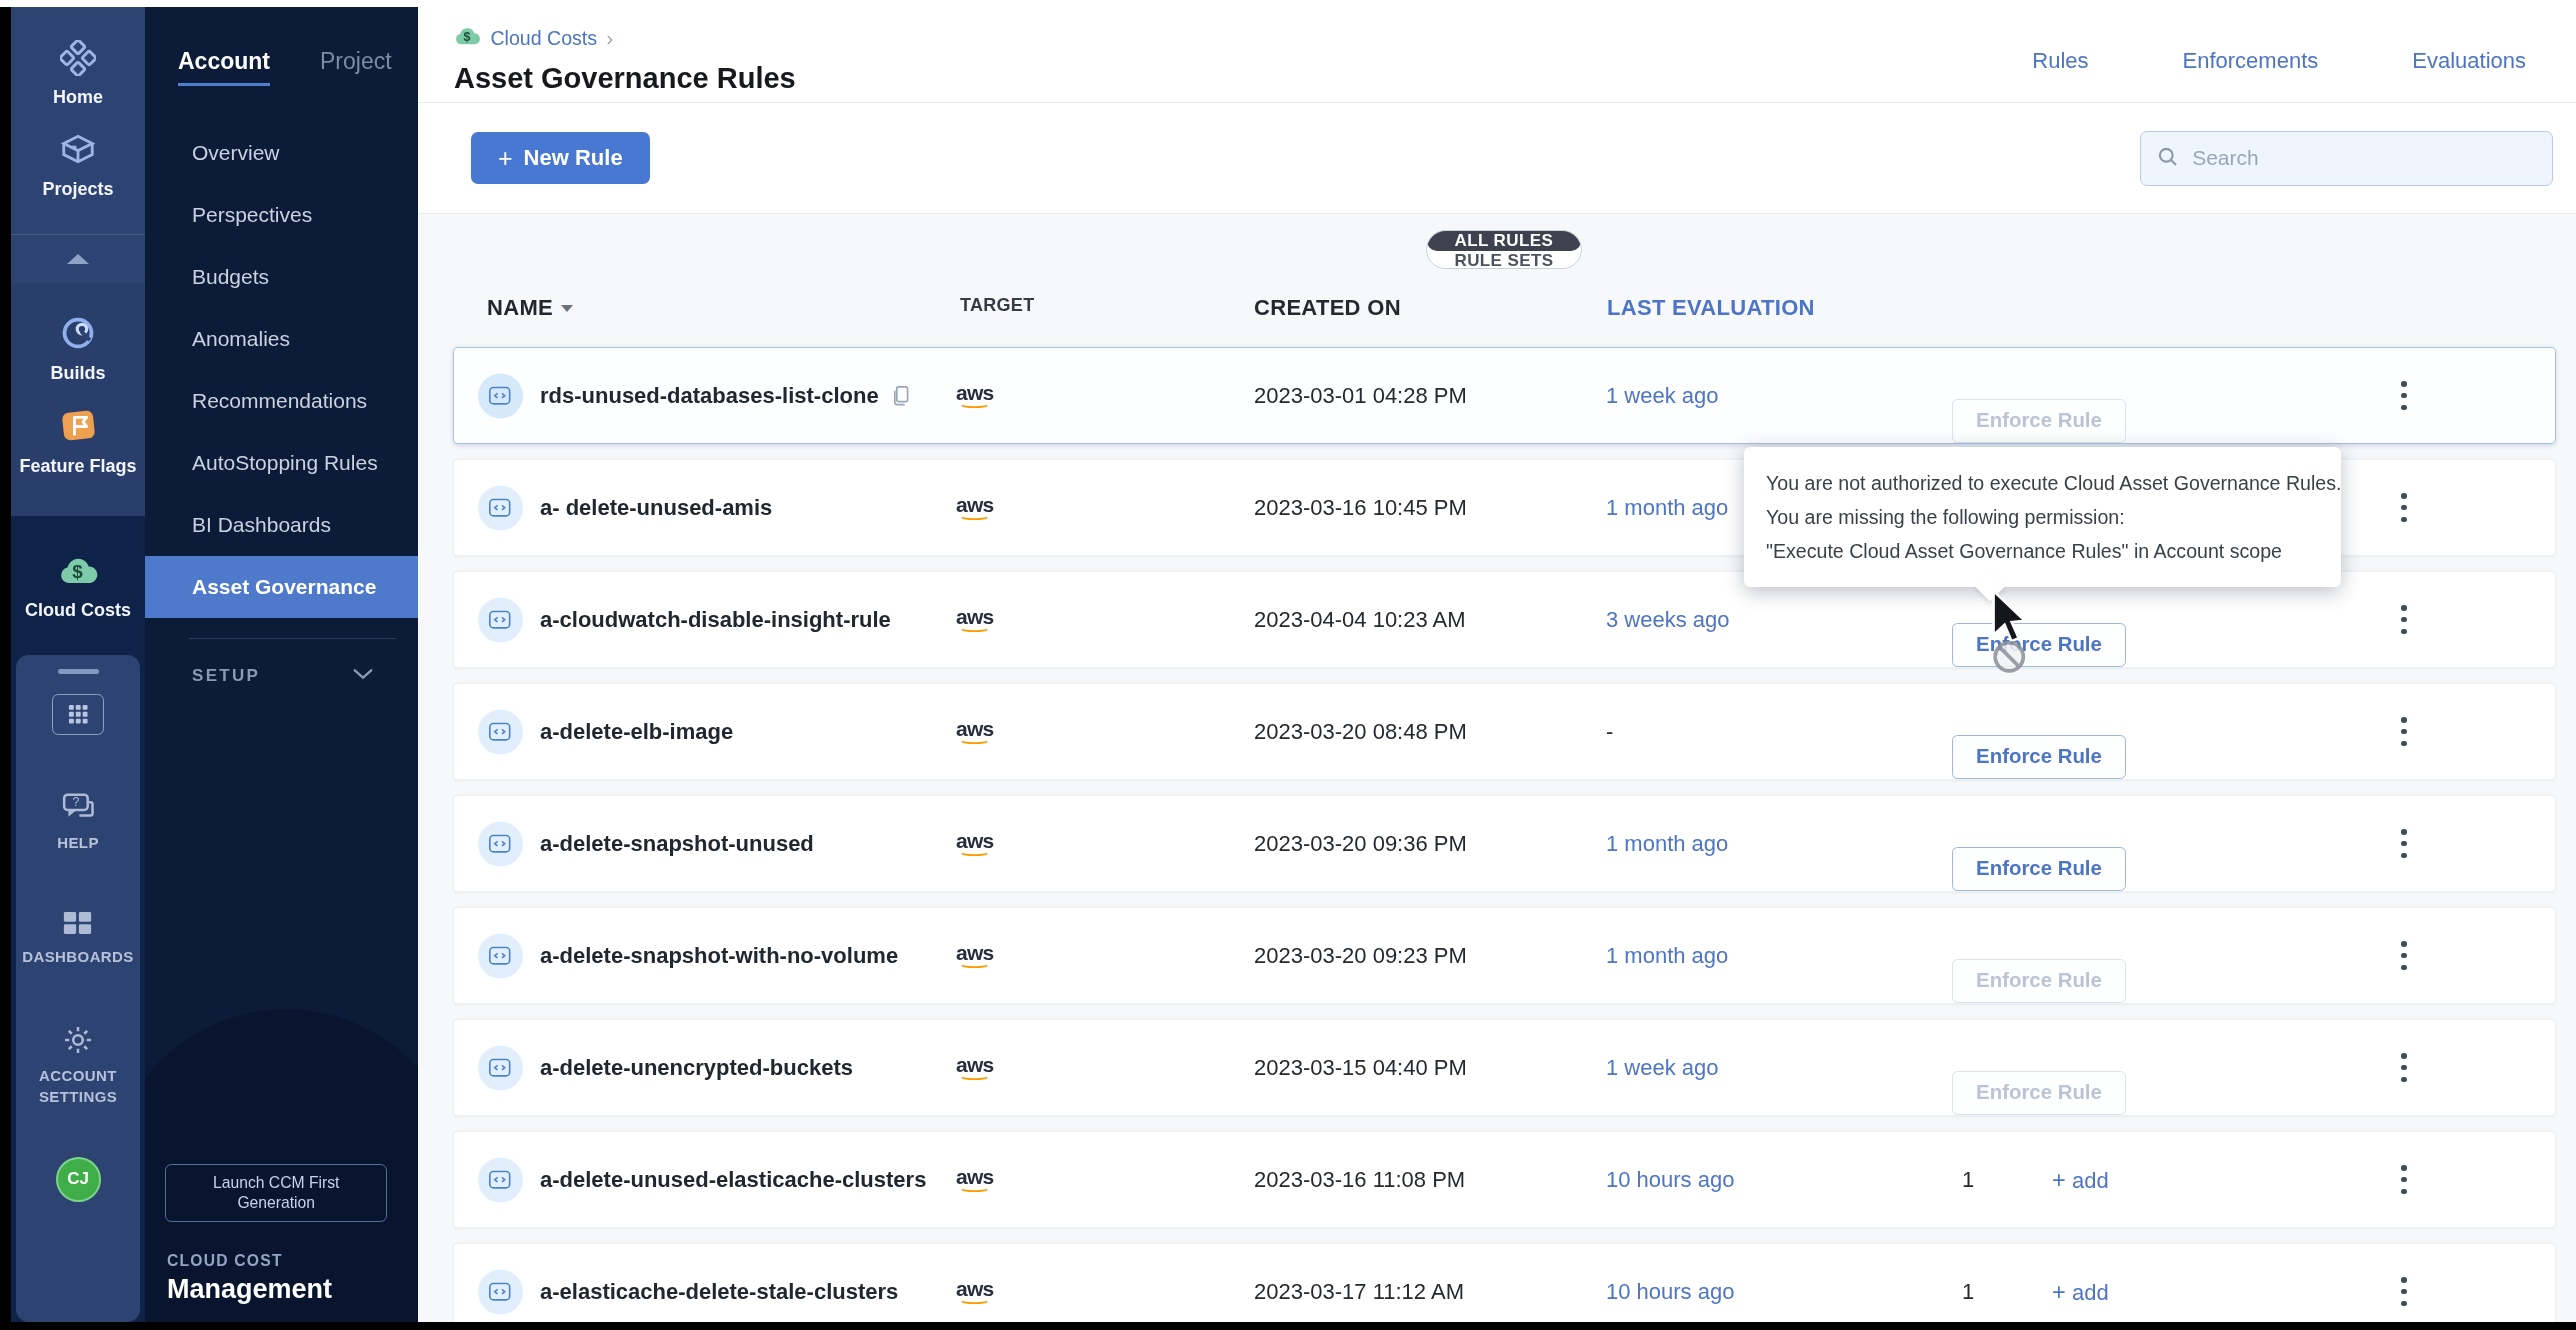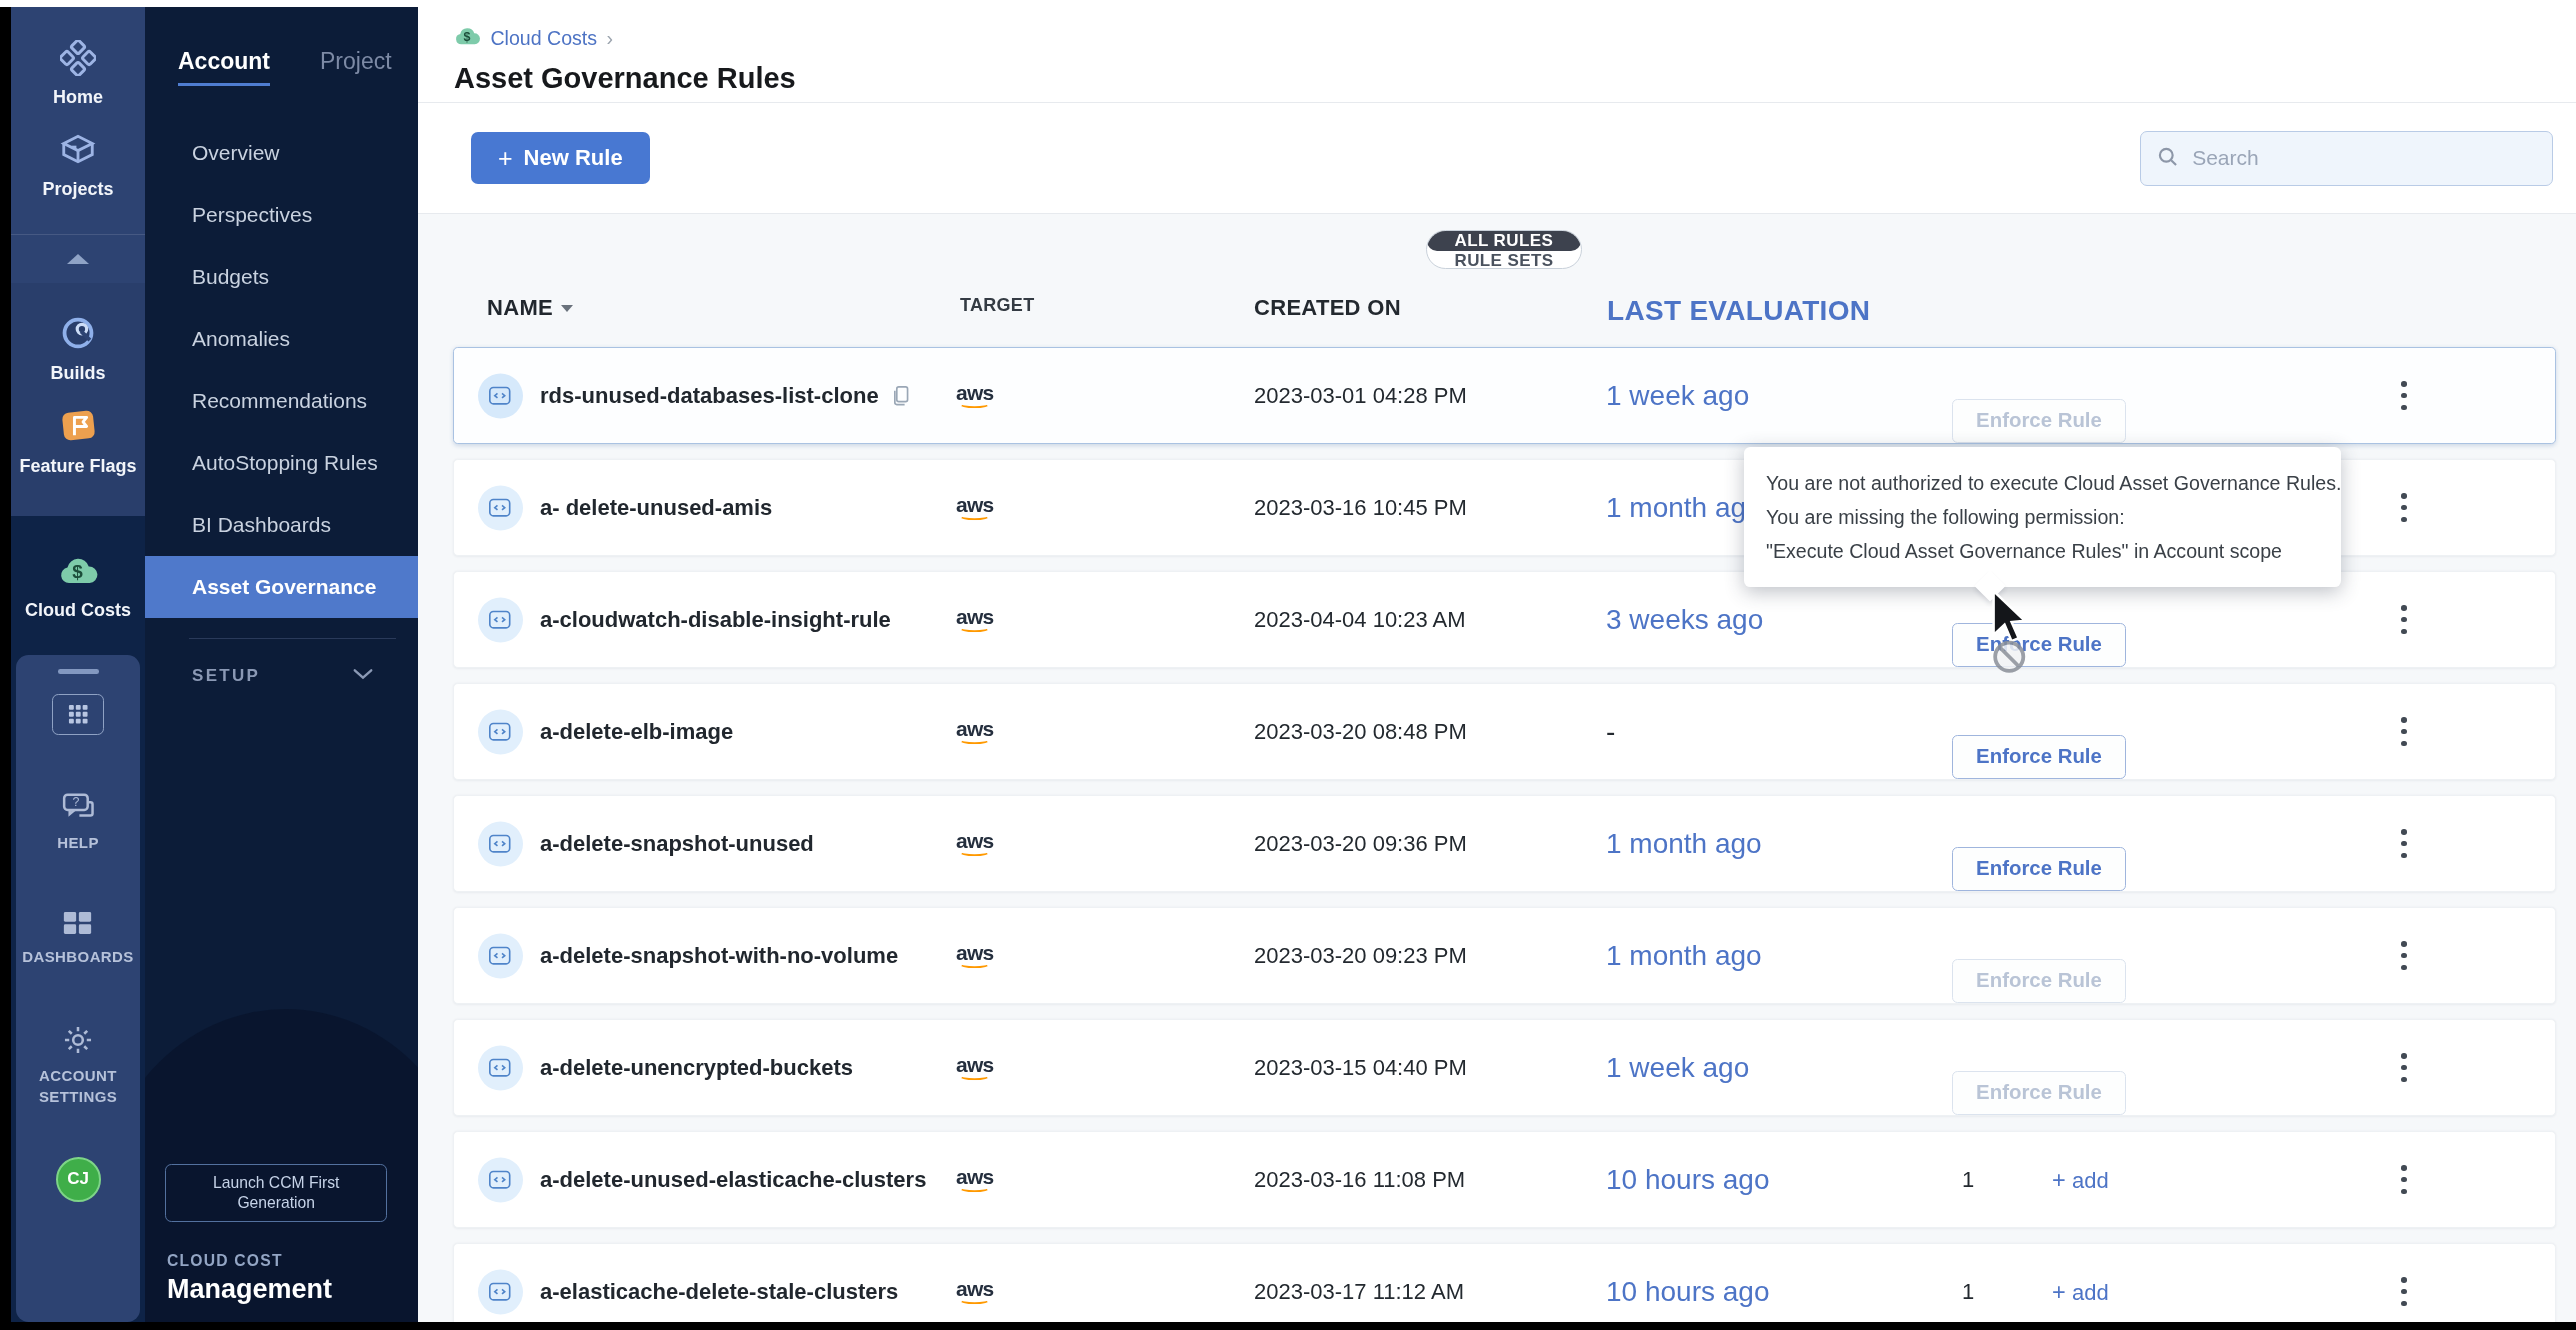--- a/index.html
+++ b/index.html
@@ -78,21 +78,21 @@
   .card.selected { border:1.6px solid #a9c2e2; background:#fdfeff; box-shadow:0 1.6px 4.7px rgba(70,110,170,.22); }
   .cc { position:absolute; top:50%; transform:translateY(-50%); white-space:nowrap; }
   .rule-ic { left:23.5px; width:45px; height:45px; border-radius:50%; background:#e1effc; display:flex; align-items:center; justify-content:center; }
   .card.selected .rule-ic { background:#d6e9fb; }
   .name { left:86px; color:#21272e; font-size:22px; font-weight:600; display:flex; align-items:center; gap:12.5px; }
   .copy-ic { display:inline-flex; }
   .aws { left:502px; display:flex; flex-direction:column; align-items:center; }
   .aws .t { color:#252f3e; font-size:21px; font-weight:700; letter-spacing:-0.8px; line-height:19px; }
   .aws .sw { width:31px; height:9.4px; border:2.3px solid transparent; border-bottom:2.3px solid #f90; border-radius:50%; margin-top:-3.1px; }
   .created { left:800px; color:#23292f; font-size:22px; }
-  .lasteval { left:1152px; color:#4d74c6; font-size:28px; cursor:pointer; }
+  .lasteval { left:1152px; color:#4d74c6; font-size:22px; cursor:pointer; }
   .lasteval.plain { color:#23292f; cursor:default; }
   .enforce-btn { left:1498px; width:174px; height:44px; border-radius:5.5px; background:#fdfefe; font-size:20.4px; font-weight:600; font-family:"Liberation Sans",sans-serif; display:flex; align-items:center; justify-content:center; cursor:pointer;margin-top:25px; }
   .enforce-btn.enabled { border:1.6px solid #9fb5dd; color:#4d74c6; }
   .enforce-btn.disabled { border:1.6px solid #dbe3ee; color:#b9c4d6; cursor:default; }
   .count { left:1508px; color:#23292f; font-size:22px; }
   .addlink { left:1598px; color:#4d74c6; font-size:22px; cursor:pointer; }
   .addlink .p { font-size:23.5px; margin-right:6.3px; }
   .kebab { left:1933px; width:34px; height:50px; display:flex; flex-direction:column; align-items:center; justify-content:center; gap:6.3px; cursor:pointer; }
   .kebab i { width:5.5px; height:5.5px; border-radius:50%; background:#424a54; }
 
@@ -263,20 +263,25 @@
               <svg width="27" height="22" viewBox="0 0 26 20">
                   <path d="M7 17 a5 5 0 0 1 -1-9.9 a7 7 0 0 1 13.5-.6 a4.5 4.5 0 0 1 .5 10.5 Z" fill="#7ecbaa"></path>
                   <text x="12.4" y="13.6" font-size="12" font-weight="bold" fill="#1c4d3a" text-anchor="middle" font-family="Liberation Sans, sans-serif">$</text>
                 </svg>
             </span>
             <span class="bc">Cloud Costs</span>
             <span class="sep">›</span>
           </div>
           <div class="page-title">Asset Governance Rules</div>
         </div>
+        <div class="top-links">
+          <span class="top-link">Rules</span>
+          <span class="top-link">Enforcements</span>
+          <span class="top-link">Evaluations</span>
+        </div>
       </div>
 
       <div class="toolbar">
         <button class="new-rule">
           <span class="plus">+</span>
           <span>New Rule</span>
         </button>
         <div class="search-box">
           <span>
             <svg width="23.5" height="23.5" viewBox="0 0 24 24" fill="none" stroke="#8d97a8" stroke-width="2.2">

